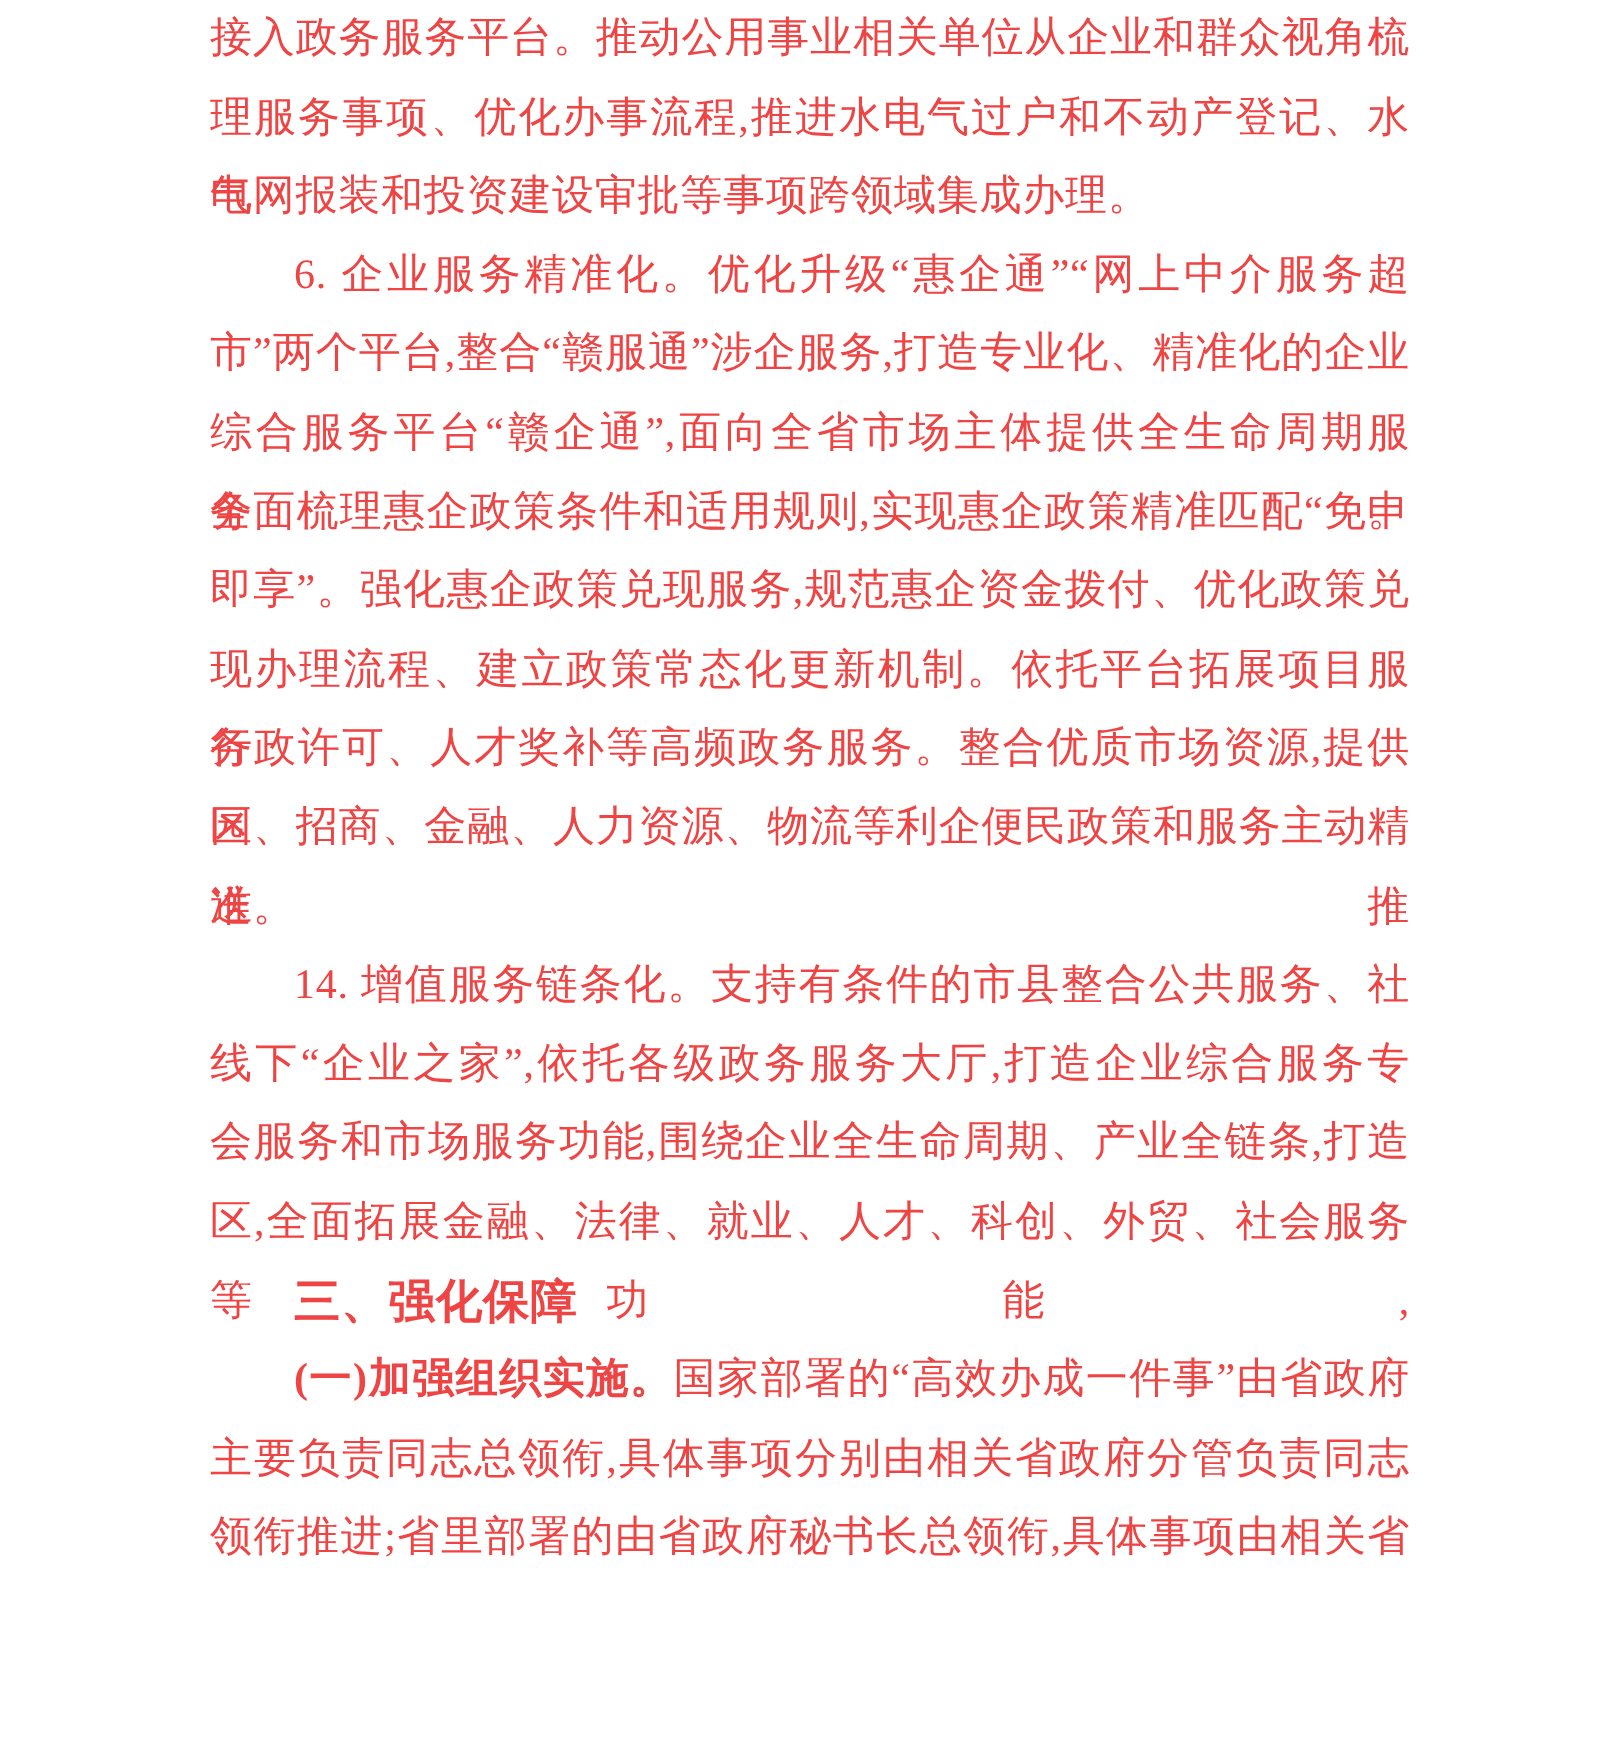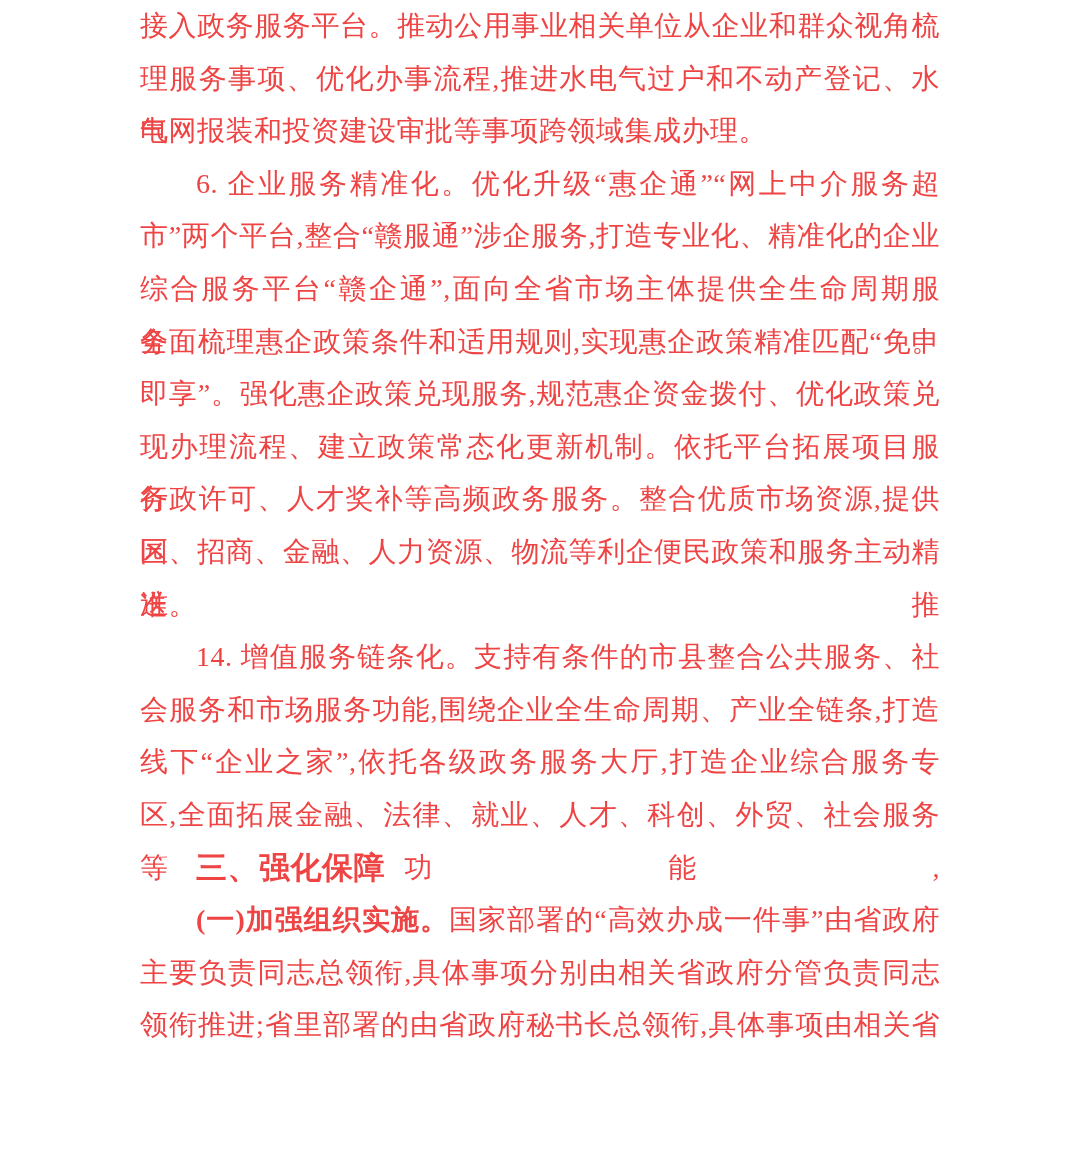--- a/index.html
+++ b/index.html
@@ -42,20 +42,20 @@
   <div class="line just ind">6. 企业服务精准化。优化升级“惠企通”“网上中介服务超</div>
   <div class="line just">市”两个平台,整合“赣服通”涉企服务,打造专业化、精准化的企业</div>
   <div class="line just">综合服务平台“赣企通”,面向全省市场主体提供全生命周期服务。</div>
   <div class="line just">全面梳理惠企政策条件和适用规则,实现惠企政策精准匹配“免申</div>
   <div class="line just">即享”。强化惠企政策兑现服务,规范惠企资金拨付、优化政策兑</div>
   <div class="line just">现办理流程、建立政策常态化更新机制。依托平台拓展项目服务、</div>
   <div class="line just">行政许可、人才奖补等高频政务服务。整合优质市场资源,提供园</div>
   <div class="line just">区、招商、金融、人力资源、物流等利企便民政策和服务主动精准推</div>
   <div class="line">送。</div>
   <div class="line just ind">14. 增值服务链条化。支持有条件的市县整合公共服务、社</div>
+  <div class="line just">线下“企业之家”,依托各级政务服务大厅,打造企业综合服务专</div>
   <div class="line just">会服务和市场服务功能,围绕企业全生命周期、产业全链条,打造</div>
-  <div class="line just">线下“企业之家”,依托各级政务服务大厅,打造企业综合服务专</div>
   <div class="line just">区,全面拓展金融、法律、就业、人才、科创、外贸、社会服务等功能,</div>
   <div class="line heading">三、强化保障</div>
   <div class="line just ind"><span class="bold-seg">(一)加强组织实施。</span><span>国家部署的“高效办成一件事”由省政府</span></div>
   <div class="line just">主要负责同志总领衔,具体事项分别由相关省政府分管负责同志</div>
   <div class="line just">领衔推进;省里部署的由省政府秘书长总领衔,具体事项由相关省</div>
 </div>
 
 </body></html>

